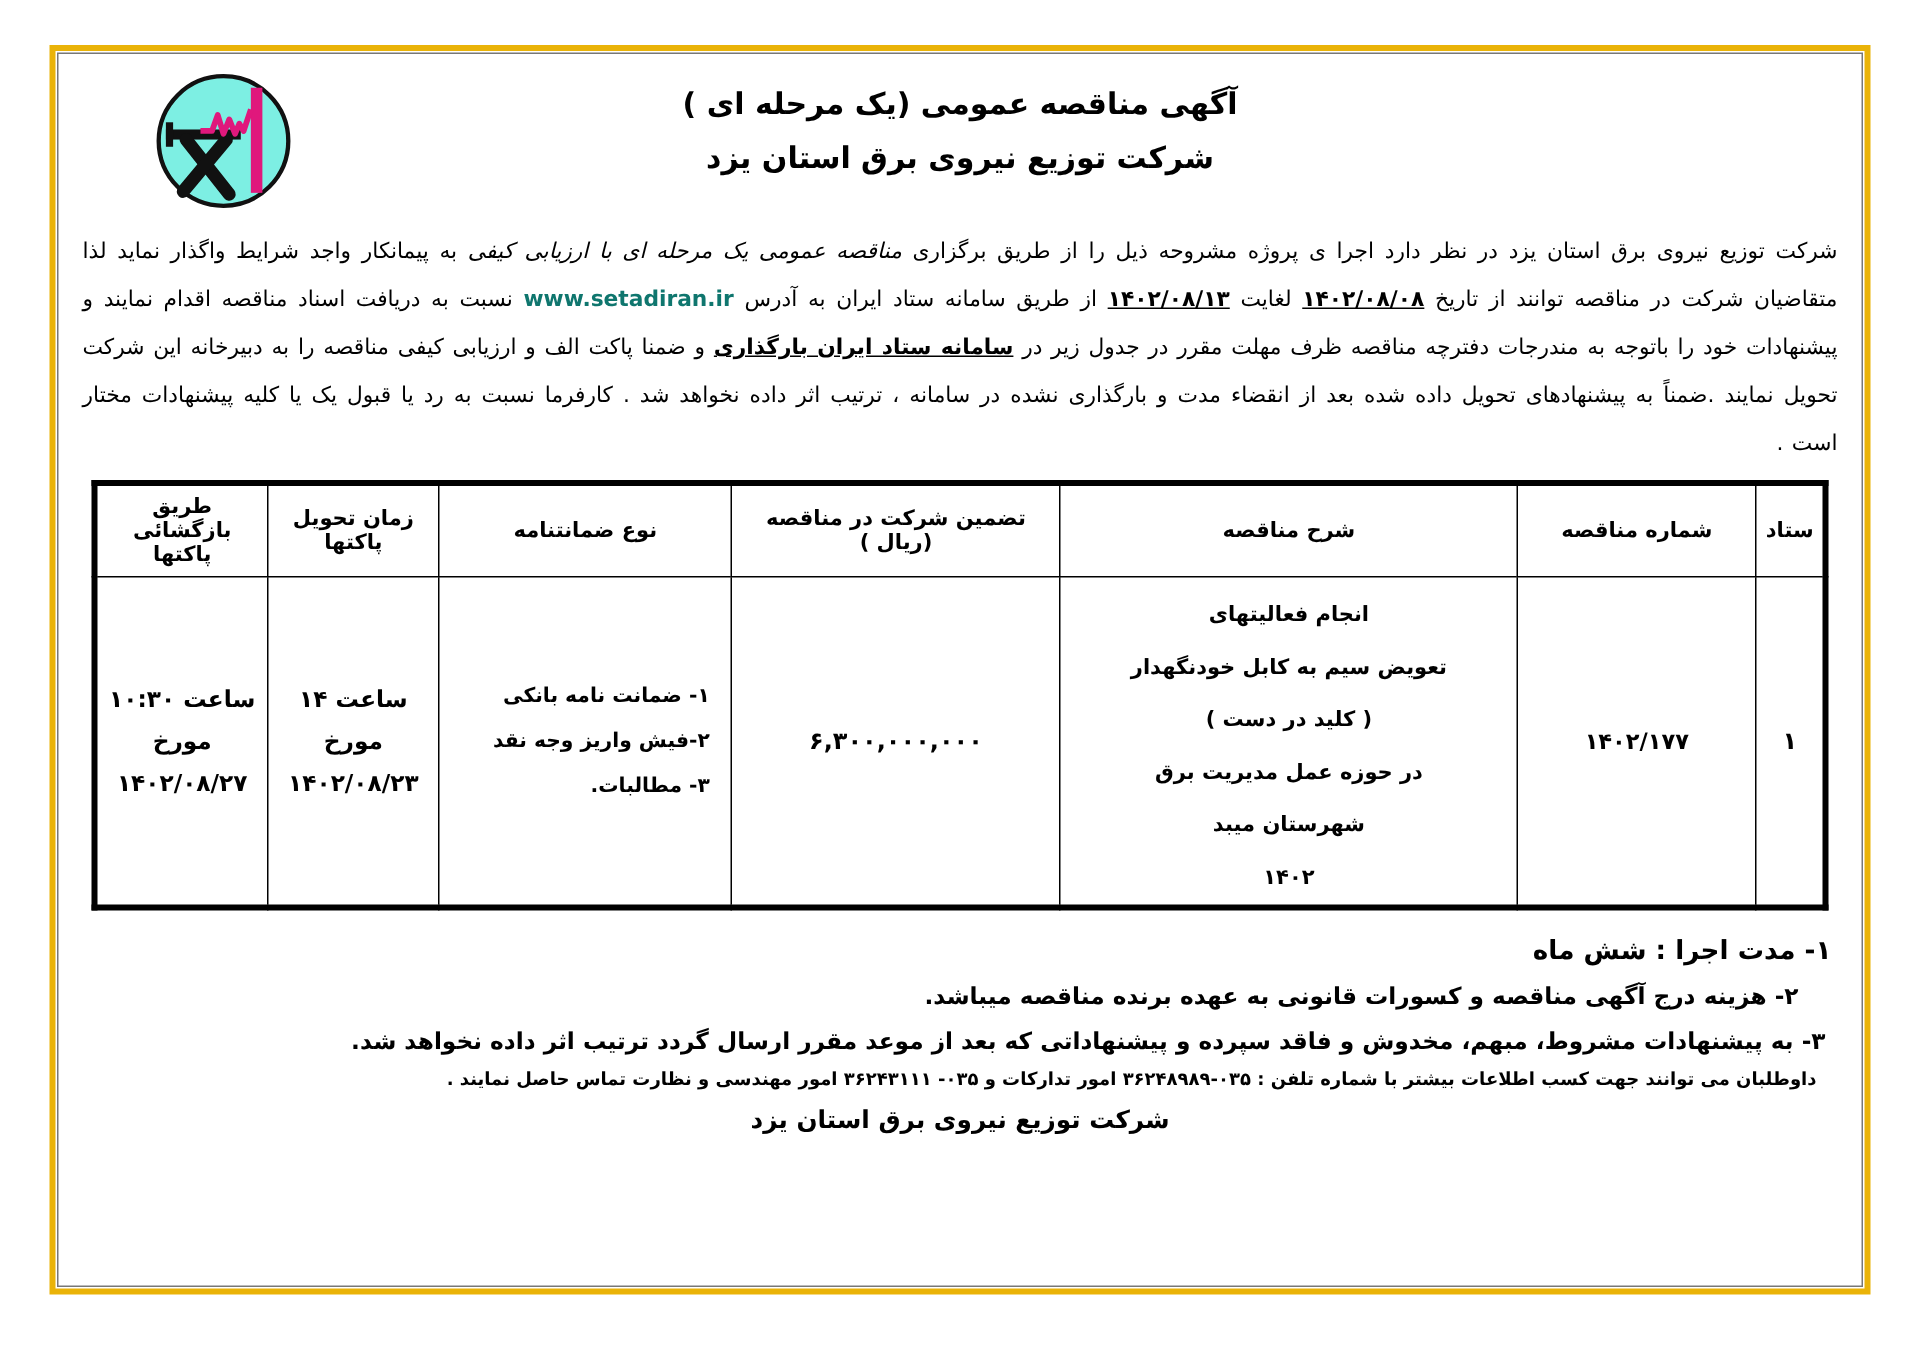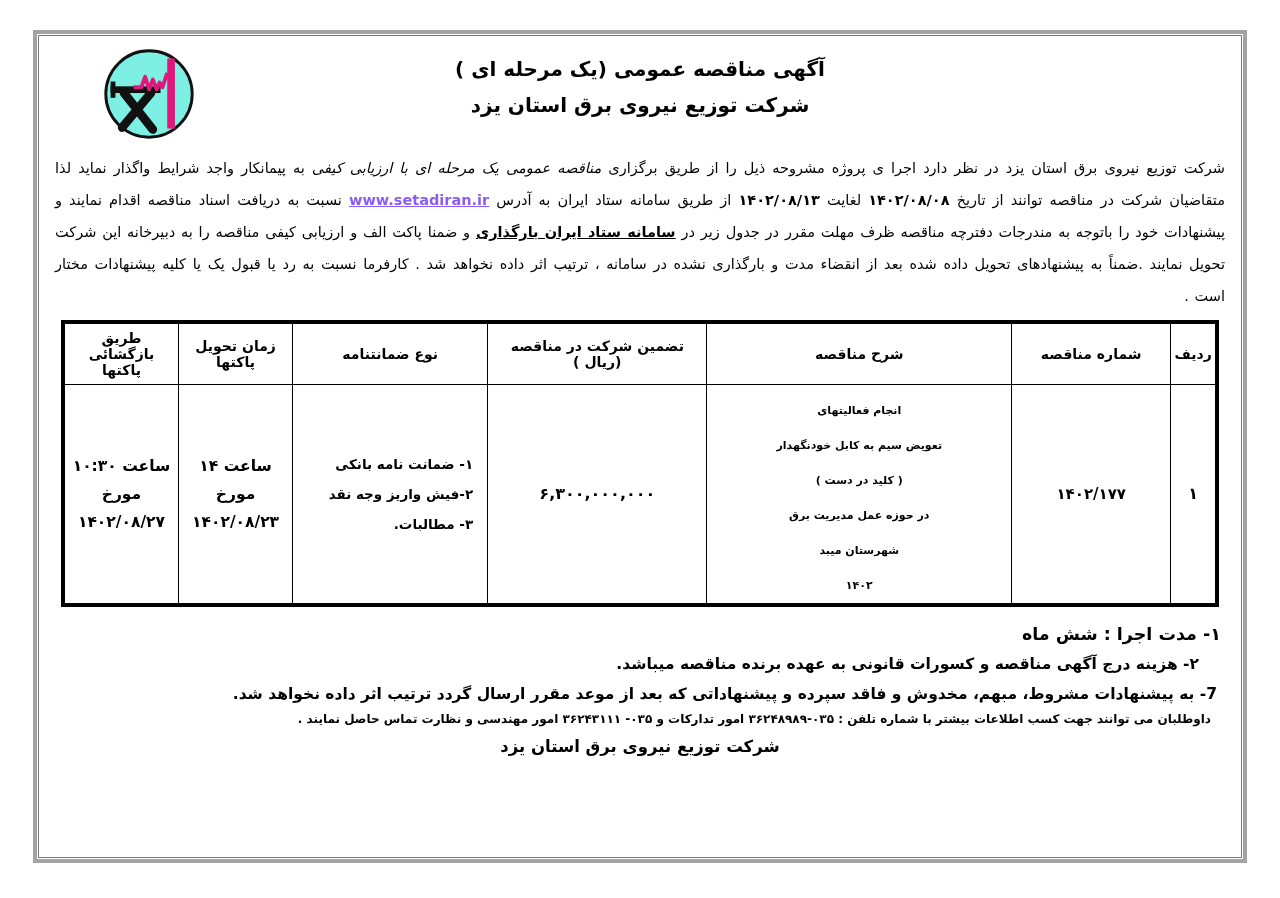--- a/index.html
+++ b/index.html
@@ -1,59 +1,59 @@
 <!DOCTYPE html>
 <html lang="fa" dir="rtl"><head>
 <meta charset="utf-8">
 <style>
   * { margin:0; padding:0; box-sizing:border-box; }
   html,body { width:1280px; height:898px; background:#fff; overflow:hidden; }
   body { font-family:"DejaVu Sans", sans-serif; color:#000; direction:rtl; }
 
   .frame-outer {
     position:absolute; left:33px; top:30px; width:1214px; height:833px;
-    border:4px solid #a3a3a3; background:#fff;
+    border:4px solid #eab308; background:#fff;
   }
   .frame-inner {
     position:absolute; inset:1px; border:1px solid #777; padding:8px 10px 0 10px;
   }
 
   
   .header { position:relative; text-align:center; padding-top:10px; height:106px; }
   .title { font-size:20px; font-weight:bold; line-height:30px; }
   .subtitle { font-size:20px; font-weight:bold; line-height:30px; margin-top:6px; }
   .logo { position:absolute; top:2px; left:52px; width:96px; height:96px; }
 
   
   .intro {
     font-size:14.5px; line-height:32px; text-align:justify;
     padding:2px 6px 0 6px; word-spacing:1px;
   }
   .seg-normal { font-style:normal; }
   .seg-italic { font-style:italic; }
-  .seg-bold { font-weight:bold; }
+  .seg-bold { font-weight:bold;text-decoration:underline; }
   .seg-bold-underline { font-weight:bold; text-decoration:underline; }
-  .seg-link { font-weight:bold; text-decoration:underline; color:#8b5cf6; cursor:pointer;margin-top:28px; }
+  .seg-link { font-weight:bold; color:#0f766e; cursor:pointer;margin-top:28px; }
 
   
   table.tender {
     width:1158px; margin:8px auto 0 auto; border-collapse:collapse;
     border:4px solid #000; table-layout:fixed;
   }
   table.tender td, table.tender th { border:1px solid #000; vertical-align:middle; }
   .banner-cell {
     height:56px; text-align:center; font-weight:bold; font-size:17.5px;
     border-bottom:4px solid #000 !important;
   }
   tr.cols th { height:62px; font-size:14px; font-weight:bold; text-align:center; padding:2px; }
   tr.body-row td { height:220px; }
   .c-radif { text-align:center; font-size:16px; font-weight:bold; }
   .c-no { text-align:center; font-size:15px; font-weight:bold; }
   .c-desc {
-    text-align:center; font-weight:bold; font-size:11px; line-height:35px;
+    text-align:center; font-weight:bold; font-size:14px; line-height:35px;
     vertical-align:top !important; padding-top:8px; white-space:pre-line;
   }
   .c-amt { text-align:center; font-weight:bold; font-size:16px; letter-spacing:1px; }
   .c-types {
     text-align:right; font-size:13.5px; font-weight:bold; line-height:30px;
     padding-right:14px; white-space:pre-line;
   }
   .c-time { text-align:center; font-weight:bold; font-size:15.5px; line-height:28px; white-space:pre-line; }
 
   
@@ -94,21 +94,21 @@
         <col style="width:4.0%">
           <col style="width:13.8%">
           <col style="width:26.4%">
         <col style="width:19.0%">
           <col style="width:16.9%">
           <col style="width:9.9%">
           <col style="width:10.0%">
       </colgroup>
       <thead>
         <tr class="cols">
-          <th>ردیف</th>
+          <th>ستاد</th>
           <th>شماره مناقصه</th>
           <th>شرح مناقصه</th>
           <th>تضمین شرکت در مناقصه (ریال )</th>
           <th>نوع ضمانتنامه</th>
           <th>زمان تحویل پاکتها</th>
           <th>طریق بازگشائی پاکتها</th>
         </tr>
       </thead>
       <tbody>
         <tr class="body-row">
@@ -130,20 +130,20 @@
           <td class="c-time">ساعت ۱۰:۳۰
 مورخ
 ۱۴۰۲/۰۸/۲۷</td>
         </tr>
       </tbody>
     </table>
 
     <div class="notes">
       <p class="note n1">۱- مدت اجرا : شش ماه</p>
       <p class="note n2">۲- هزینه درج آگهی مناقصه و کسورات قانونی به عهده برنده مناقصه میباشد.</p>
-      <p class="note n3">7- به پیشنهادات مشروط، مبهم، مخدوش و فاقد سپرده و پیشنهاداتی که بعد از موعد مقرر ارسال گردد ترتیب اثر داده نخواهد شد.</p>
+      <p class="note n3">۳- به پیشنهادات مشروط، مبهم، مخدوش و فاقد سپرده و پیشنهاداتی که بعد از موعد مقرر ارسال گردد ترتیب اثر داده نخواهد شد.</p>
       <p class="note n4">داوطلبان می توانند جهت کسب اطلاعات بیشتر با شماره تلفن : ۰۳۵-۳۶۲۴۸۹۸۹ امور تدارکات و ۰۳۵- ۳۶۲۴۳۱۱۱ امور مهندسی و نظارت  تماس حاصل نمایند .</p>
     </div>
 
     <p class="footer-company">شرکت توزیع نیروی برق استان یزد</p>
 
   </div>
 </div>
 
 </body></html>

